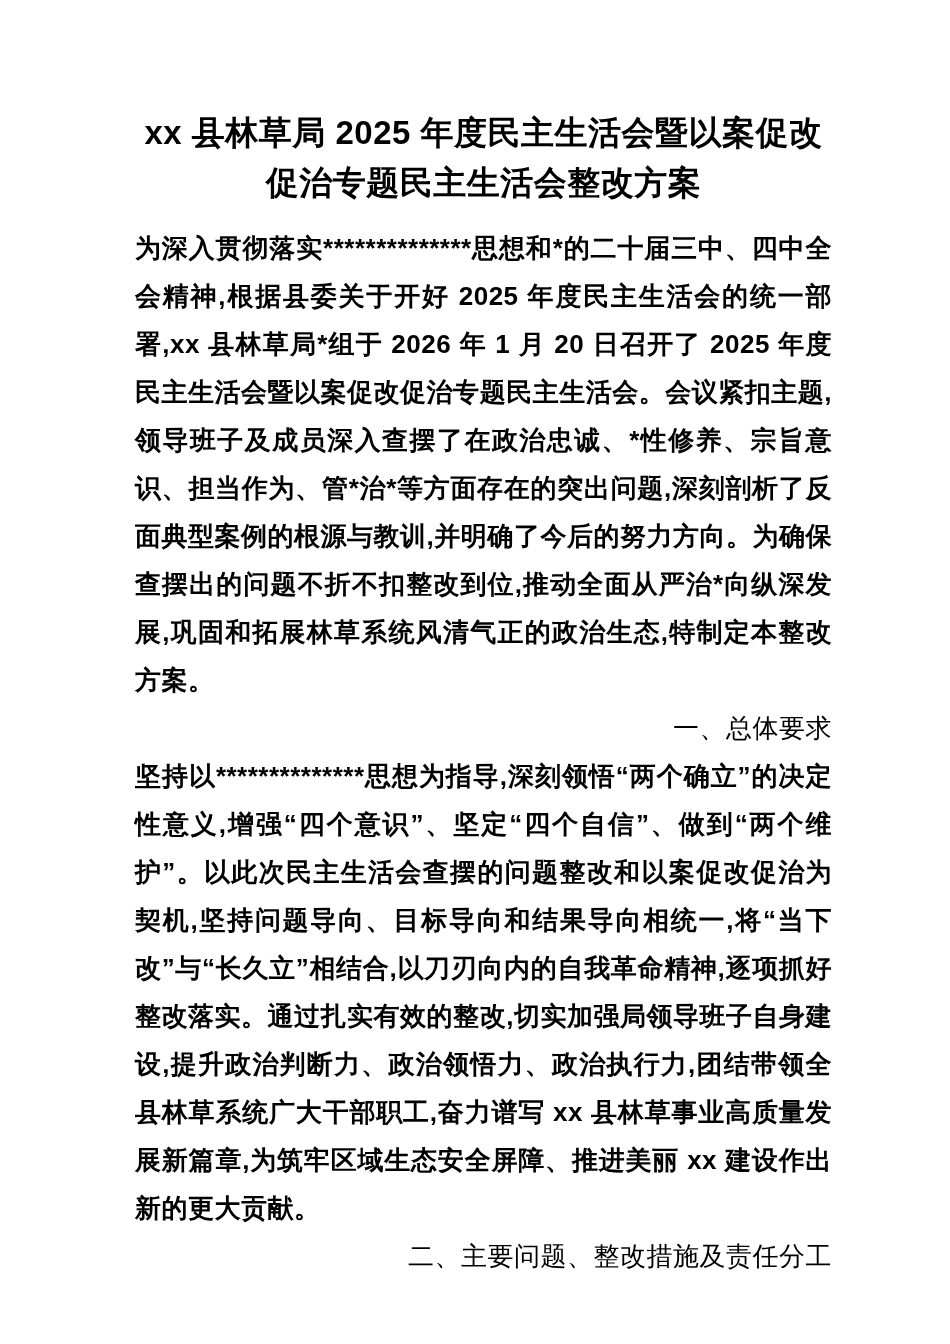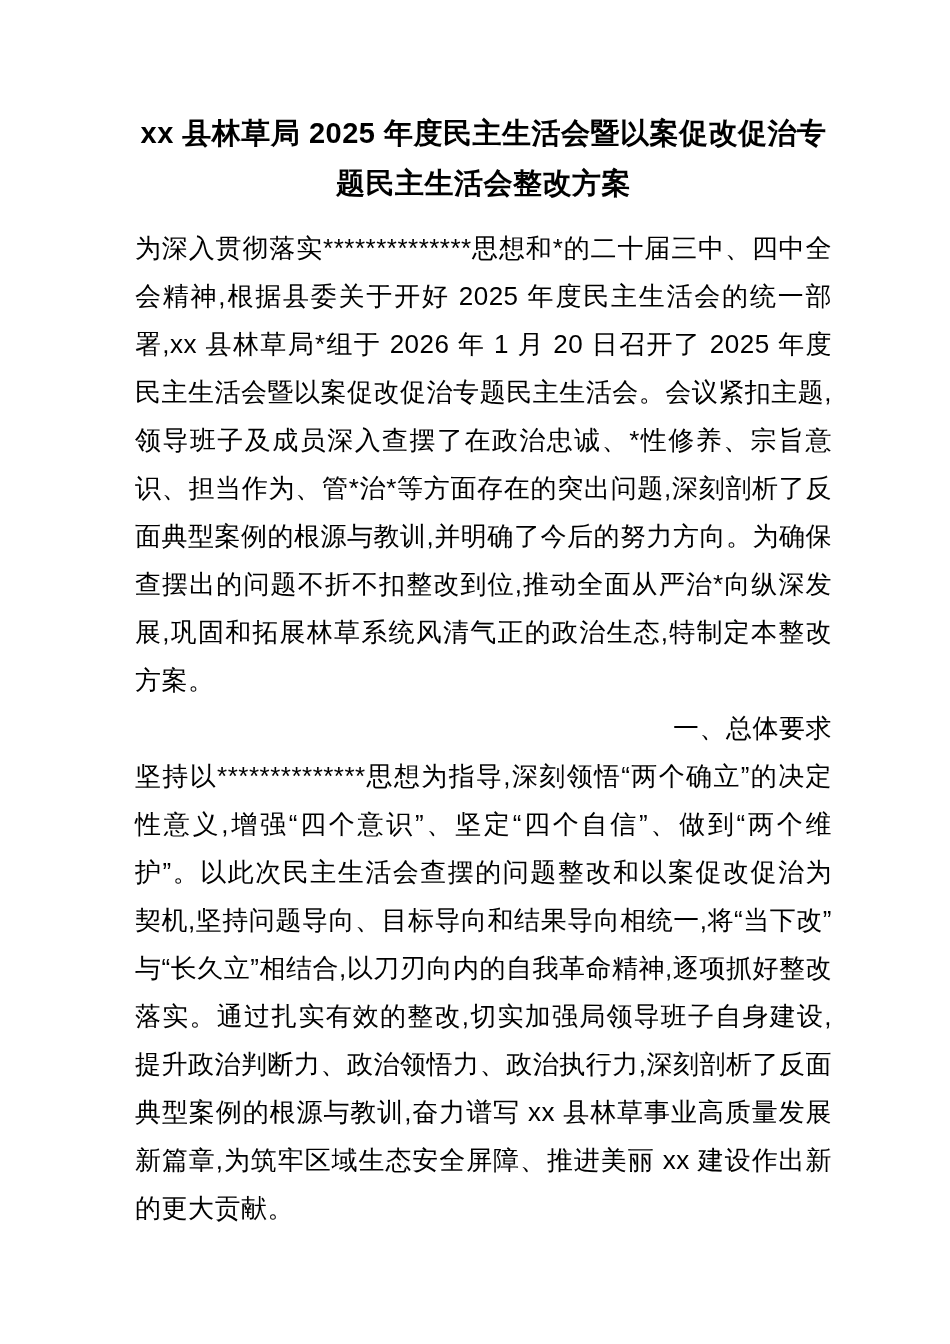--- a/index.html
+++ b/index.html
@@ -17,30 +17,30 @@
     color: #000000;
   }
   .content {
     position: absolute;
     left: 135px;
     top: 108px;
     width: 697px;
   }
   .doc-title {
     margin: 0 0 16px 0;
-    font-size: 29px;
+    font-size: 33px;
     font-weight: 700;
     line-height: 50px;
     text-align: center;
     letter-spacing: 0.5px;
   }
   .para {
     margin: 0;
     font-size: 26px;
-    font-weight: 400;
+    font-weight: 700;
     line-height: 48px;
     text-align: justify;
     text-justify: inter-character;
     word-break: break-all;
     letter-spacing: 0.5px;
   }
   .heading {
     margin: 0;
     font-size: 26px;
     font-weight: 400;
@@ -50,15 +50,16 @@
   }
 </style>
 </head>
 <body>
 
 <div class="page">
   <div class="content">
     <h1 class="doc-title">xx 县林草局 2025 年度民主生活会暨以案促改促治专题民主生活会整改方案</h1>
     <p class="para">为深入贯彻落实**************思想和*的二十届三中、四中全会精神,根据县委关于开好 2025 年度民主生活会的统一部署,xx 县林草局*组于 2026 年 1 月 20 日召开了 2025 年度民主生活会暨以案促改促治专题民主生活会。会议紧扣主题,领导班子及成员深入查摆了在政治忠诚、*性修养、宗旨意识、担当作为、管*治*等方面存在的突出问题,深刻剖析了反面典型案例的根源与教训,并明确了今后的努力方向。为确保查摆出的问题不折不扣整改到位,推动全面从严治*向纵深发展,巩固和拓展林草系统风清气正的政治生态,特制定本整改方案。</p>
     <p class="heading">一、总体要求</p>
-    <p class="para">坚持以**************思想为指导,深刻领悟“两个确立”的决定性意义,增强“四个意识”、坚定“四个自信”、做到“两个维护”。以此次民主生活会查摆的问题整改和以案促改促治为契机,坚持问题导向、目标导向和结果导向相统一,将“当下改”与“长久立”相结合,以刀刃向内的自我革命精神,逐项抓好整改落实。通过扎实有效的整改,切实加强局领导班子自身建设,提升政治判断力、政治领悟力、政治执行力,深刻剖析了反面典型案例的根源与教训,奋力谱写 xx 县林草事业高质量发展新篇章,为筑牢区域生态安全屏障、推进美丽 xx 建设作出新的更大贡献。</p>
+    <p class="para">坚持以**************思想为指导,深刻领悟“两个确立”的决定性意义,增强“四个意识”、坚定“四个自信”、做到“两个维护”。以此次民主生活会查摆的问题整改和以案促改促治为契机,坚持问题导向、目标导向和结果导向相统一,将“当下改”与“长久立”相结合,以刀刃向内的自我革命精神,逐项抓好整改落实。通过扎实有效的整改,切实加强局领导班子自身建设,提升政治判断力、政治领悟力、政治执行力,团结带领全县林草系统广大干部职工,奋力谱写 xx 县林草事业高质量发展新篇章,为筑牢区域生态安全屏障、推进美丽 xx 建设作出新的更大贡献。</p>
+    <p class="heading">二、主要问题、整改措施及责任分工</p>
   </div>
 </div>
 
 </body></html>

